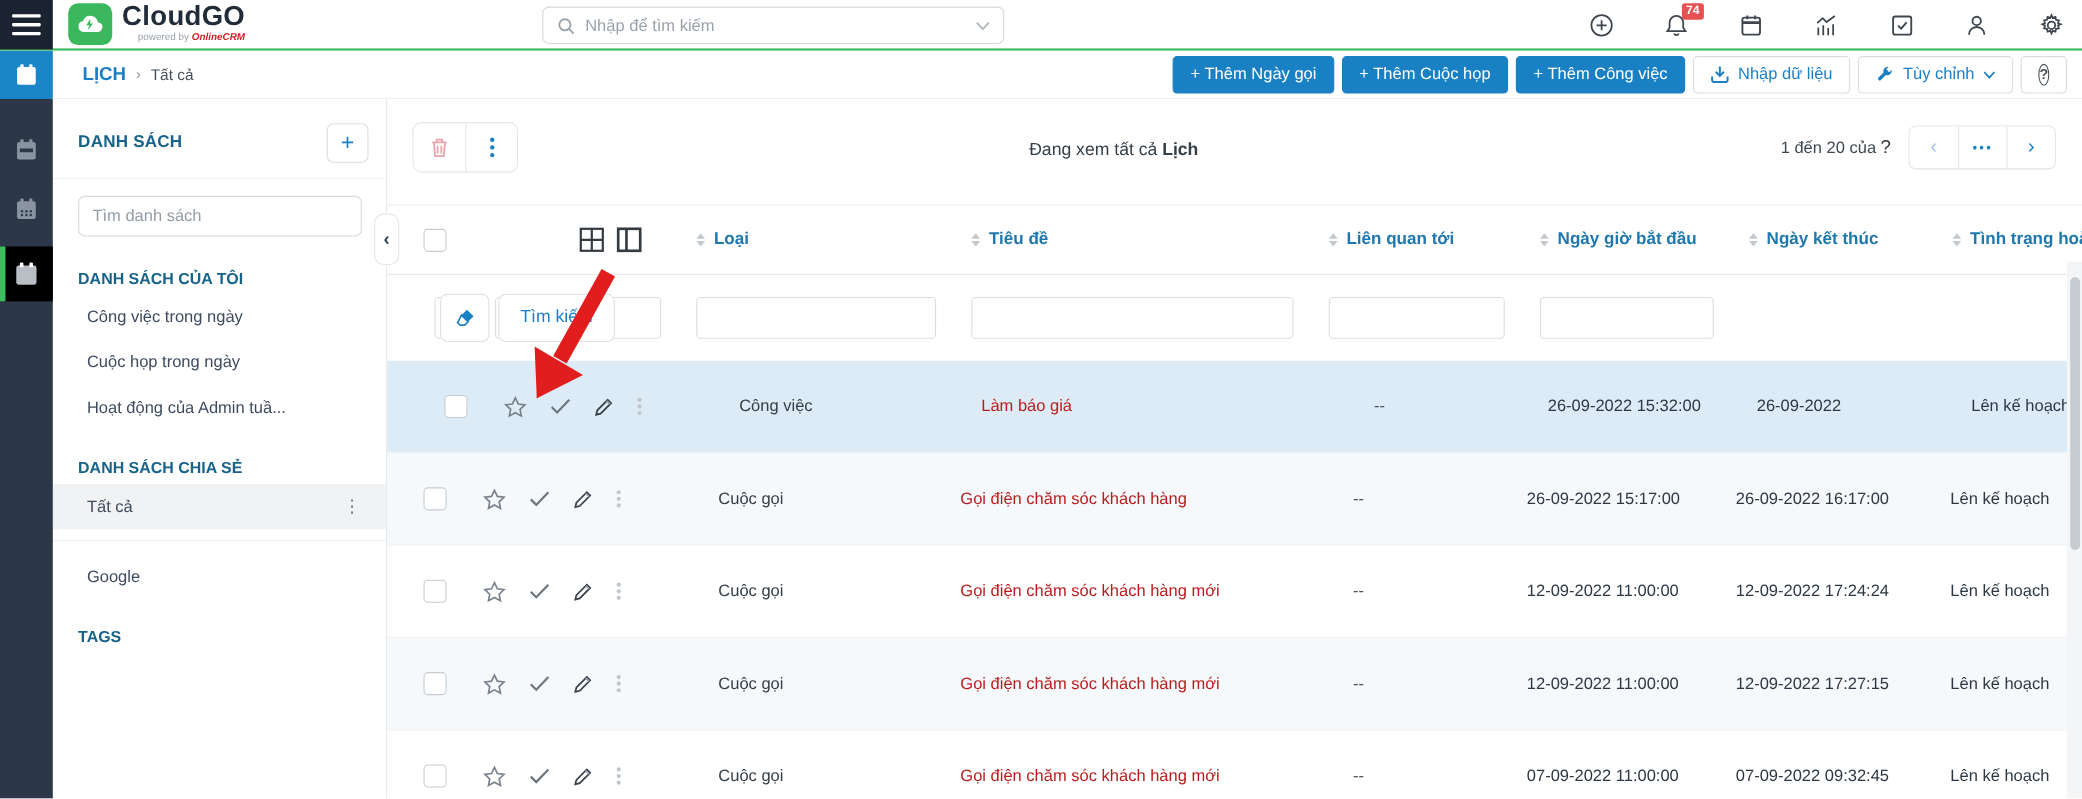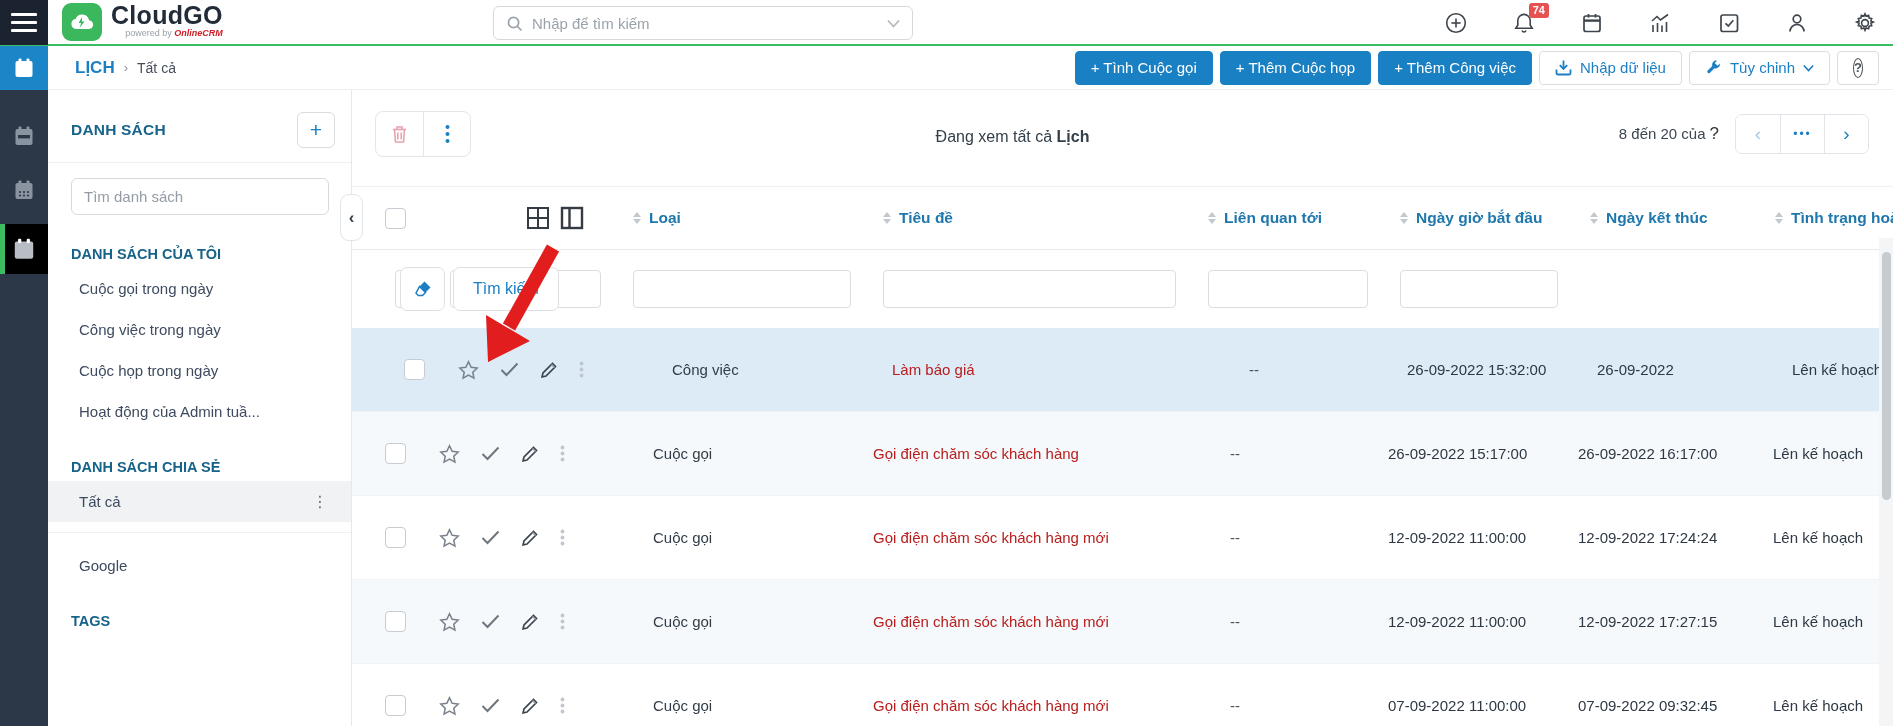--- a/index.html
+++ b/index.html
@@ -220,21 +220,21 @@
     </div>
   </div>
 </div>
 
 <div class="actionbar">
   <span class="bc-module">LỊCH</span>
   <span class="bc-sep">›</span>
   <span class="bc-current">Tất cả</span>
   <div class="action-buttons">
     <div id="primary-btns" style="display:flex;gap:7px;">
-        <button class="btn btn-primary">+ Tình Cuộc gọi</button>
+        <button class="btn btn-primary">+ Thêm Ngày gọi</button>
         <button class="btn btn-primary">+ Thêm Cuộc họp</button>
         <button class="btn btn-primary">+ Thêm Công việc</button>
       </div>
     <button class="btn btn-light">
       <svg width="17" height="17" viewBox="0 0 17 17" fill="none" stroke="#1b7fc4" stroke-width="1.8">
           <line x1="8.5" y1="1.5" x2="8.5" y2="9.5"></line>
           <polyline points="4.8,6.2 8.5,10 12.2,6.2"></polyline>
           <path d="M1.5 10.5 v3.5 a1.5 1.5 0 0 0 1.5 1.5 h11 a1.5 1.5 0 0 0 1.5-1.5 v-3.5"></path>
         </svg>
       <span>Nhập dữ liệu</span>
@@ -299,23 +299,20 @@
     <span class="sb-title">DANH SÁCH</span>
     <button class="sb-add">+</button>
   </div>
   <div class="sb-divider"></div>
   <div class="sb-search">
     <input placeholder="Tìm danh sách" style="">
   </div>
   <div id="sb-sections">
       <div class="sb-section-heading">DANH SÁCH CỦA TÔI</div>
       <div class="sb-item">
-        <span>Cuộc gọi trong ngày</span>
-      </div>
-      <div class="sb-item">
         <span>Công việc trong ngày</span>
       </div>
       <div class="sb-item">
         <span>Cuộc họp trong ngày</span>
       </div>
       <div class="sb-item">
         <span>Hoạt động của Admin tuầ...</span>
       </div>
       <div class="sb-section-heading">DANH SÁCH CHIA SẺ</div>
       <div class="sb-item selected">
@@ -349,21 +346,21 @@
             <circle cx="2.5" cy="3" r="2"></circle>
             <circle cx="2.5" cy="10" r="2"></circle>
             <circle cx="2.5" cy="17" r="2"></circle>
           </svg>
       </div>
     </div>
     <div class="view-title">
       <span>Đang xem tất cả </span><b>Lịch</b>
     </div>
     <div class="pagination">
-      <span class="pg-text"><span>8 đến 20 của</span><span class="pg-q">?</span></span>
+      <span class="pg-text"><span>1 đến 20 của</span><span class="pg-q">?</span></span>
       <div class="pg-group">
         <div class="pg-btn pg-prev">‹</div>
         <div class="pg-btn pg-more">•••</div>
         <div class="pg-btn pg-next">›</div>
       </div>
     </div>
   </div>
 
   <div class="grid-row header-row">
     <div>

